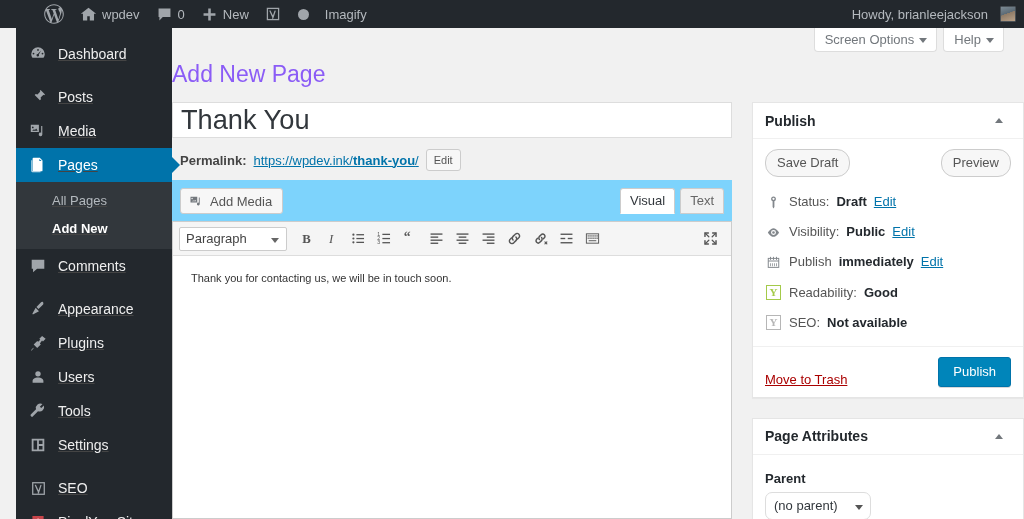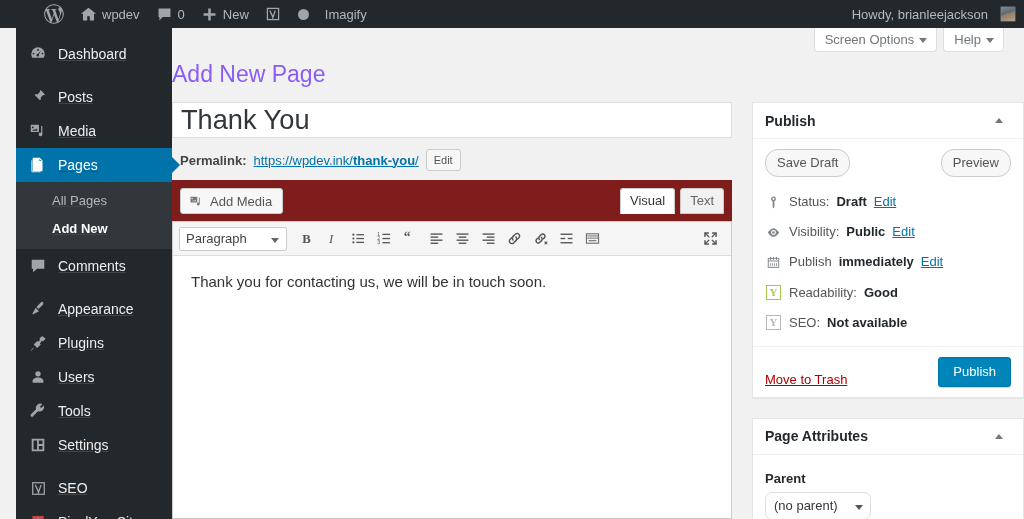--- a/index.html
+++ b/index.html
@@ -143,21 +143,21 @@
   #edit-slug-box a.permalink .slug { font-weight: 700; }
   .btn-small {
     background: #f7f7f7; border: 1px solid #ccc; border-radius: 3px;
     font-size: 11px; color: #555; height: 22px; padding: 0 7px;
     cursor: pointer; line-height: 20px;
   }
 
   
   #postdivrich { margin-top: 8px; }
   #wp-content-editor-tools {
-    background: #7f1d1d; padding: 8px 8px 0 8px;
+    background: #7dd3fc; padding: 8px 8px 0 8px;
     position: relative; height: 41px;
   }
   #insert-media-button {
     background: #f7f7f7; border: 1px solid #ccc; border-radius: 3px;
     height: 26px; padding: 0 10px 0 8px; font-size: 13px; color: #555;
     display: inline-flex; align-items: center; gap: 6px; cursor: pointer;
   }
   #insert-media-button svg { display: block; }
   .wp-editor-tabs {
     position: absolute; right: 8px; top: 8px; display: flex;
@@ -192,21 +192,21 @@
   }
   .tb-btn {
     width: 26px; height: 26px; display: inline-flex;
     align-items: center; justify-content: center;
     color: #555; cursor: pointer; border-radius: 2px;
   }
   .tb-btn svg { display: block; }
   .tb-right { position: absolute; right: 8px; }
   .editor-body {
     height: 262px; background: #fff; padding: 14px 18px;
-    font-size: 15px; color: #333; line-height: 1.6;
+    font-size: 11px; color: #333; line-height: 1.6;
   }
 
   
   .postbox {
     background: #fff; border: 1px solid #e5e5e5;
     box-shadow: 0 1px 1px rgba(0,0,0,.04);
     margin-bottom: 20px;
   }
   .postbox-header {
     display: flex; align-items: center; justify-content: space-between;

